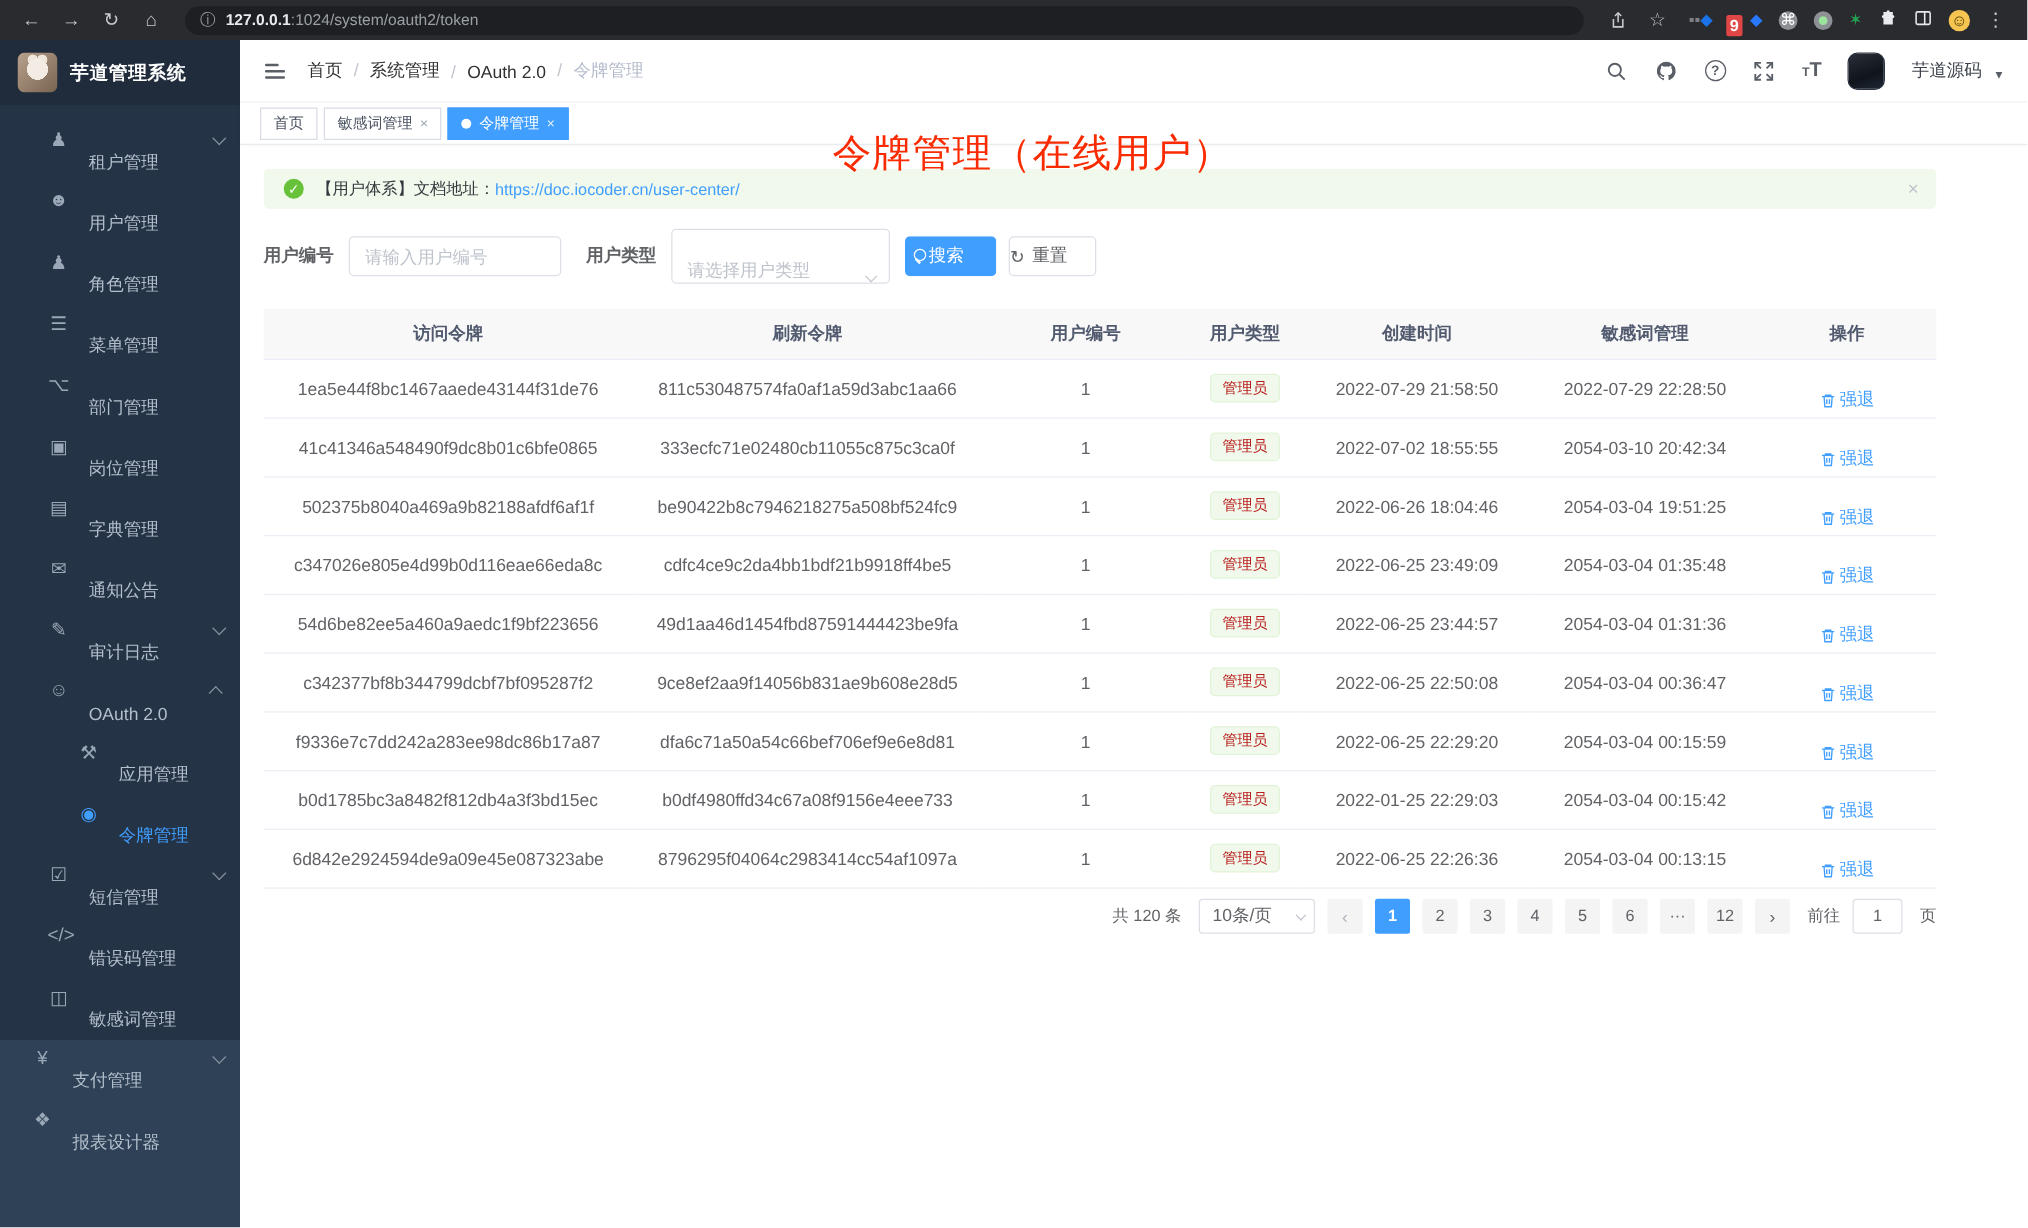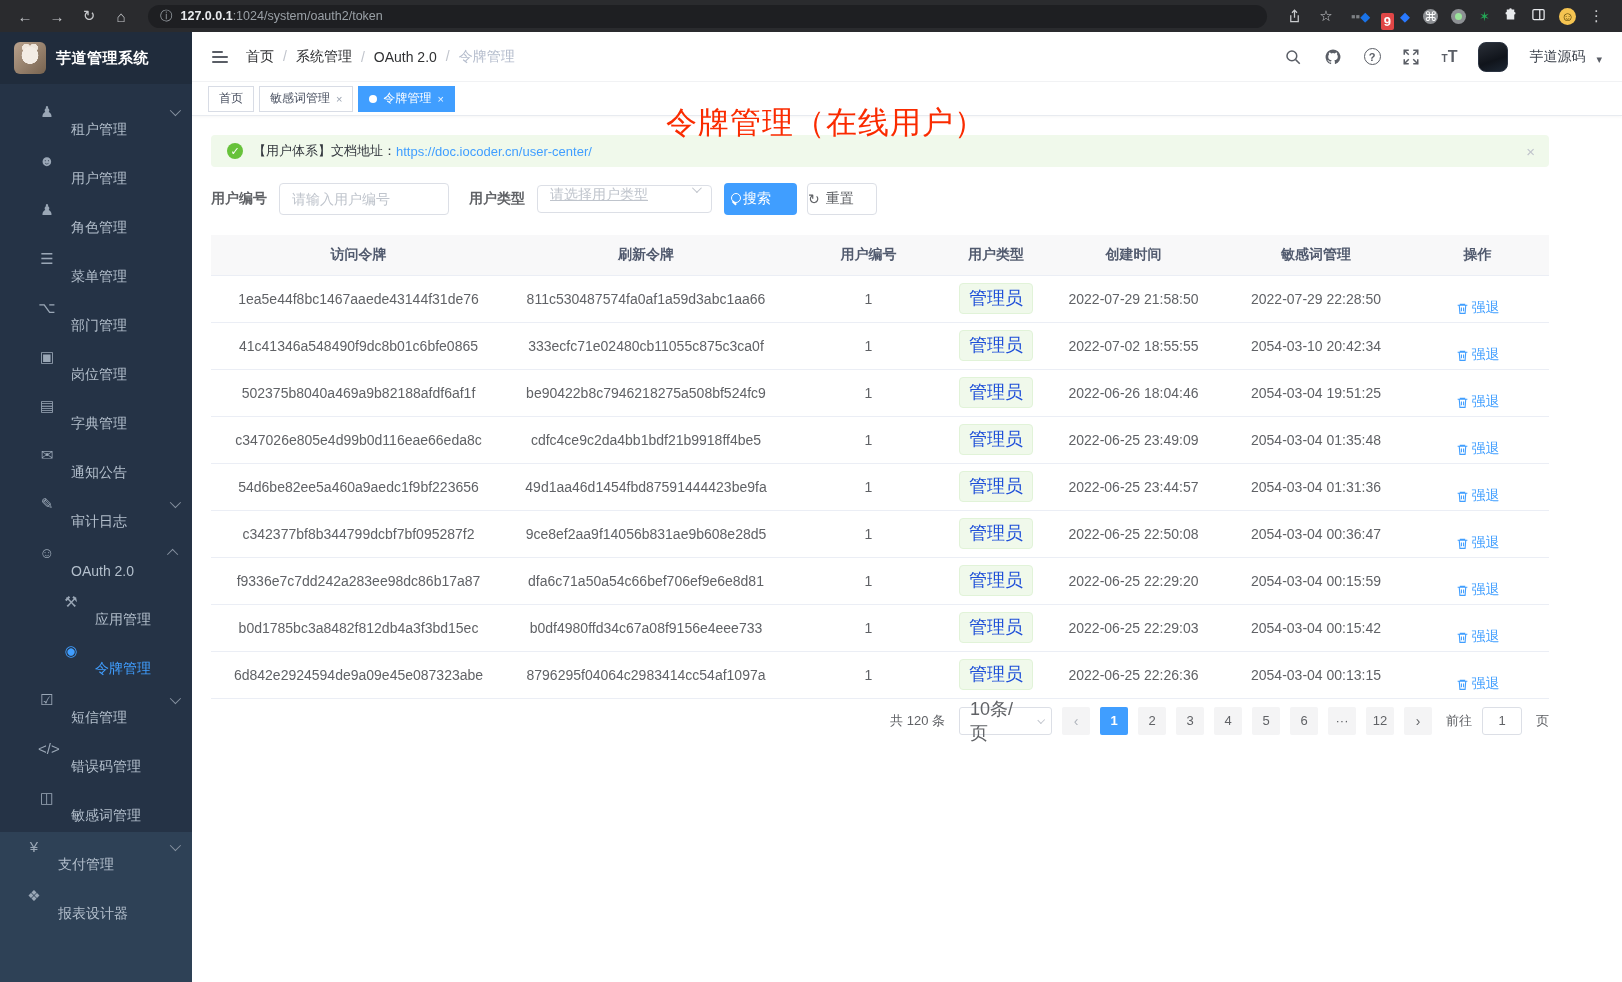--- a/index.html
+++ b/index.html
@@ -81,48 +81,48 @@
   .check { width:16px; height:16px; border-radius:50%; background:#67c23a; color:#fff; font-size:11px;
     display:flex; align-items:center; justify-content:center; margin-right:10px; flex:0 0 16px; }
   .alert a { color:#409eff; text-decoration:none; cursor:pointer; }
   .alert .aclose { position:absolute; right:14px; color:#c0c4cc; font-size:15px; cursor:pointer; }
 
   .filters { display:flex; align-items:center; margin-top:16px; }
   .flabel { font-weight:700; color:#606266; margin-right:12px; }
   .finput { width:170px; height:32px; border:1px solid #dcdfe6; border-radius:4px; padding:0 12px;
     font-size:14px; color:#606266; outline:none; }
   .finput::placeholder { color:#bfc4cc; }
-  .fselect { width:175px; height:28px; border:1px solid #dcdfe6; border-radius:4px; padding:0 12px;
-    display:flex; align-items:flex-start; color:#bfc4cc; cursor:pointer; position:relative;text-decoration:underline; }
+  .fselect { width:175px; height:44px; border:1px solid #dcdfe6; border-radius:4px; padding:0 12px;
+    display:flex; align-items:flex-end; color:#bfc4cc; cursor:pointer; position:relative; }
   .fselect .schev { margin-left:auto; width:7px; height:7px; border-right:1.4px solid #c0c4cc;
     border-bottom:1.4px solid #c0c4cc; transform:rotate(45deg) translateY(-2px); }
   .gap20 { width:20px; }
   .btn { height:32px; border-radius:4px; display:flex; align-items:center; justify-content:flex-start;
     gap:6px; font-size:14px; cursor:pointer; border:1px solid transparent; }
   .btn-primary { background:#409eff; color:#fff; width:73px; margin-left:12px; }
   .btn-plain { background:#fff; color:#606266; border-color:#dcdfe6; width:70px; margin-left:10px; }
   .lens { width:12px; height:12px; position:relative; }
   .lens::before { content:""; position:absolute; width:8px; height:8px; border:1.6px solid currentColor; border-radius:50%; }
   .lens::after { content:""; position:absolute; width:5px; height:1.6px; background:currentColor;
     transform:rotate(45deg); left:7px; top:9px; }
 
   table { width:1338px; margin-top:20px; border-collapse:collapse; table-layout:fixed; }
   th { height:40px; background:#f8f8f9; color:#515a6e; font-size:14px; font-weight:700;
     border-bottom:1px solid #ebeef5; text-align:center; }
   td { height:47px; text-align:center; font-size:14px; color:#606266; border-bottom:1px solid #ebeef5;
     white-space:nowrap; overflow:hidden; }
-  .tag { display:inline-block; padding:3px 9px; font-size:18px; color:#1d4ed8; background:#f0f9eb;
+  .tag { display:inline-block; padding:3px 9px; font-size:12px; color:#b91c1c; background:#f0f9eb;
     border:1px solid #e1f3d8; border-radius:4px; line-height:1.3; }
   .act { color:#409eff; display:inline-flex; align-items:center; gap:3px; cursor:pointer; font-size:14px;margin-top:20px; }
   .act svg { width:13px; height:13px; }
 
   .pager { width:1338px; display:flex; align-items:center; justify-content:flex-end; gap:10px; margin-top:8px; }
   .ptotal { font-size:13px; color:#606266; margin-right:4px; }
   .psize { width:93px; height:28px; border:1px solid #dcdfe6; border-radius:3px; display:flex;
-    align-items:center; padding:0 8px 0 10px; font-size:18px; color:#606266; cursor:pointer;gap:16px; }
+    align-items:center; padding:0 8px 0 10px; font-size:14px; color:#606266; cursor:pointer;gap:16px; }
   .psize .schev { margin-left:auto; width:6px; height:6px; border-right:1.3px solid #c0c4cc;
     border-bottom:1.3px solid #c0c4cc; transform:rotate(45deg) translateY(-1px); }
   .pbtn, .pnum { min-width:28px; height:28px; background:#f4f4f5; border-radius:2px; display:flex;
     align-items:center; justify-content:center; font-size:13px; color:#606266; cursor:pointer; padding:0 4px; }
   .pbtn { color:#aeb3bb; font-size:14px; }
   .pnum.active { background:#409eff; color:#fff; font-weight:700; }
   .pgoto { font-size:13px; color:#606266; margin-left:4px; }
   .pinput { width:40px; height:28px; border:1px solid #dcdfe6; border-radius:3px; text-align:center;
     font-size:13px; color:#606266; outline:none; }
 
@@ -485,21 +485,21 @@
                   </svg>
                   <span>强退</span>
                 </span>
               </td>
             </tr>
             <tr>
               <td>b0d1785bc3a8482f812db4a3f3bd15ec</td>
               <td>b0df4980ffd34c67a08f9156e4eee733</td>
               <td>1</td>
               <td><span class="tag">管理员</span></td>
-              <td>2022-06-25 22:29:03</td>
+              <td>2022-01-25 22:29:03</td>
               <td>2054-03-04 00:15:42</td>
               <td>
                 <span class="act">
                   <svg viewBox="0 0 24 24" fill="none" stroke="currentColor" stroke-width="2">
                     <path d="M3 6h18M8 6V4h8v2M6 6l1.2 15h9.6L18 6M10 10v7M14 10v7"></path>
                   </svg>
                   <span>强退</span>
                 </span>
               </td>
             </tr>

